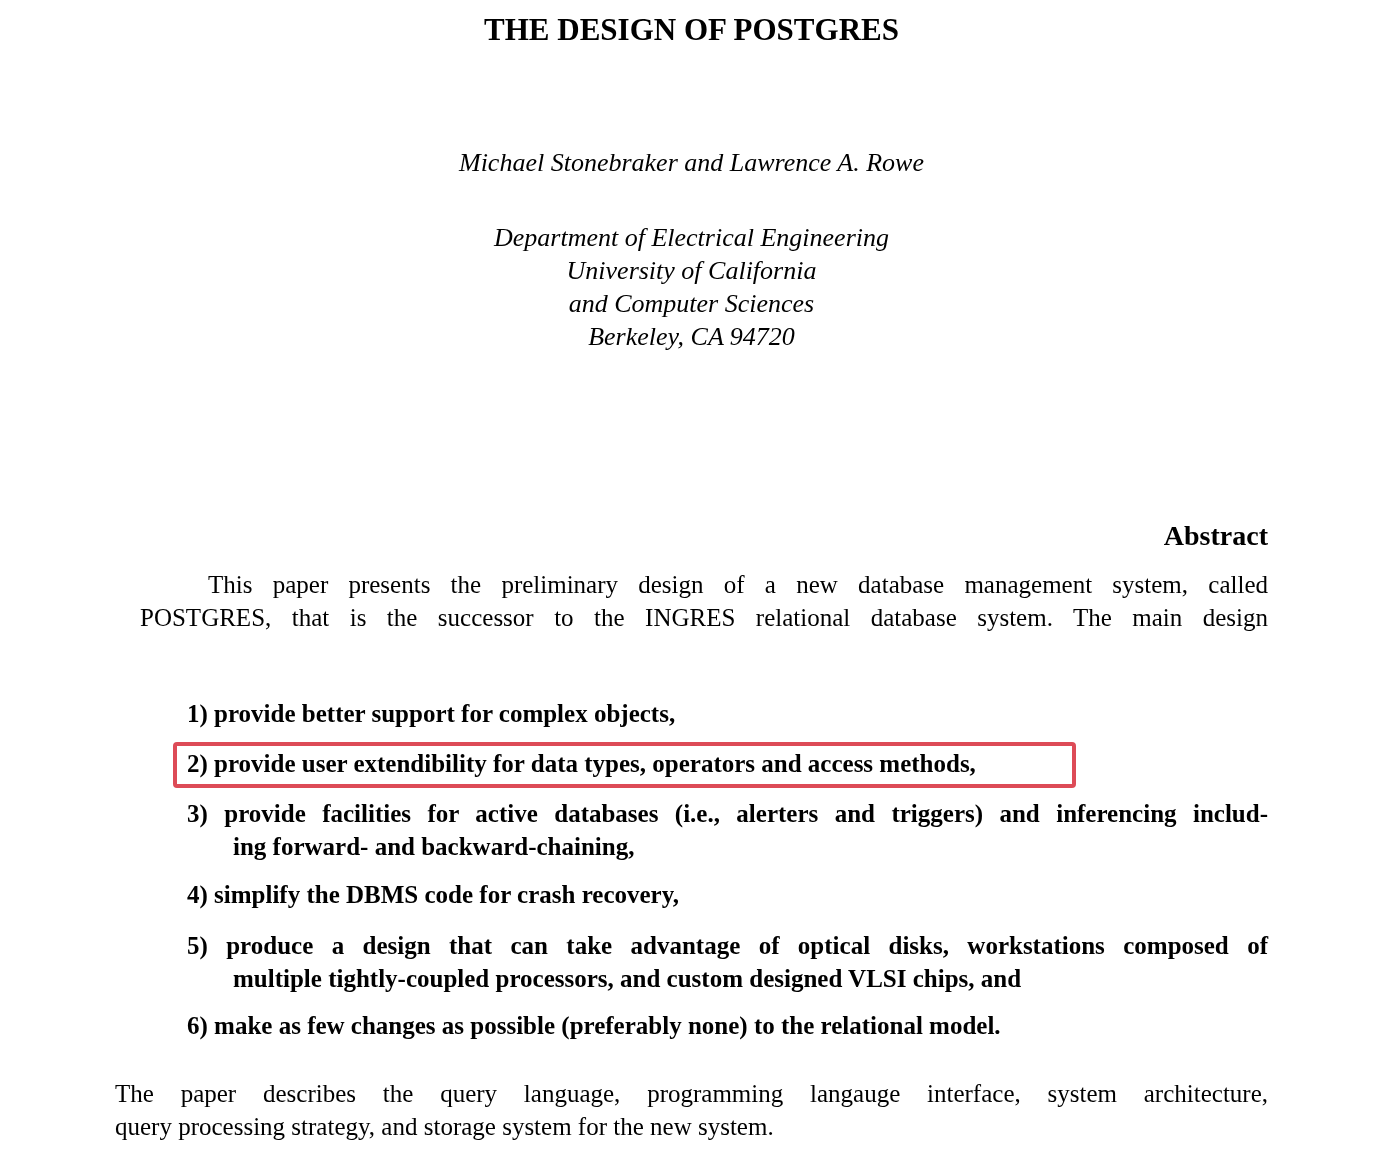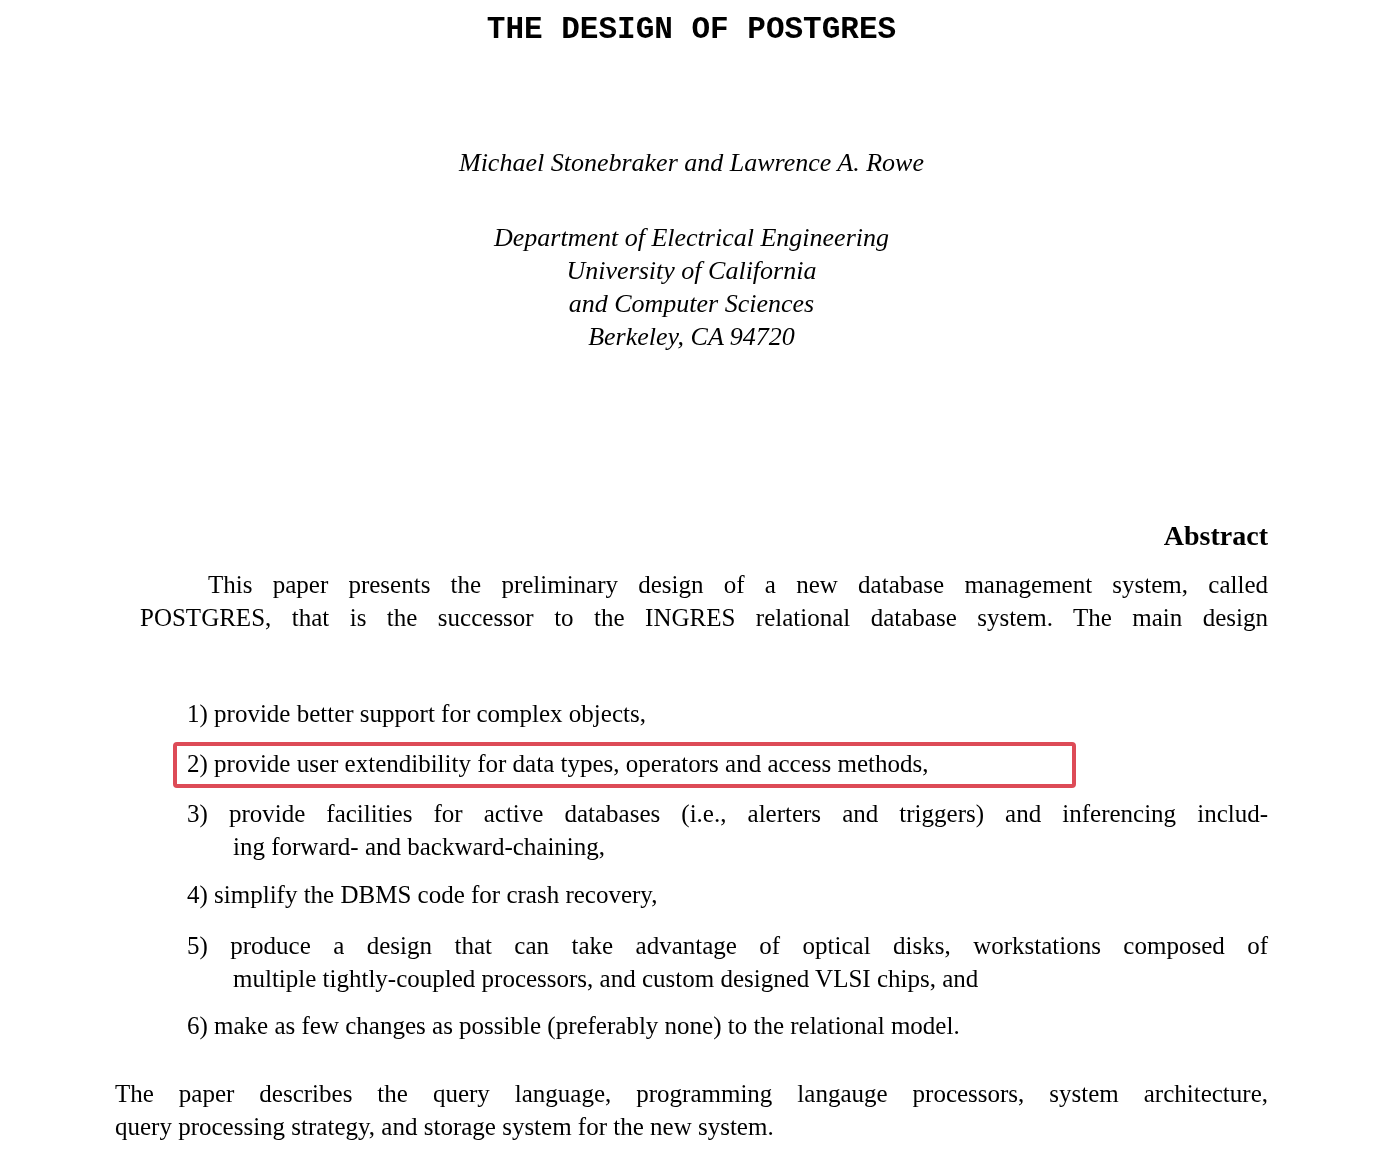--- a/index.html
+++ b/index.html
@@ -28,21 +28,20 @@
     left: 0;
     right: 0;
   }
   .doc-title {
     top: 11px;
     font-size: 31px;
     font-weight: bold;
     text-align: center;
     line-height: 38px;
     margin: 0;
-    font-family: Liberation Mono, monospace;
   }
   .authors {
     top: 146px;
     font-size: 26px;
     font-style: italic;
     text-align: center;
     line-height: 33px;
   }
   .affiliation {
     top: 221px;
@@ -65,21 +64,21 @@
   .abstract-para { top: 568px; margin-left: 25px; }
   .closing-para { top: 1077px; }
   .jline {            
     text-align: justify;
     text-align-last: justify;
   }
   .lline {            
     text-align: left;
   }
   .indent-first { padding-left: 68px; }
-  .goal { position: absolute; left: 0; right: 0; }
+  .goal { position: absolute; left: 0; right: 0; font-weight: bold; }
   .goal-1 { top: 697px; }
   .goal-2 { top: 747px; }
   .goal-3 { top: 797px; }
   .goal-4 { top: 878px; }
   .goal-5 { top: 929px; }
   .goal-6 { top: 1009px; }
   .g-first { padding-left: 72px; }   
   .g-cont  { padding-left: 118px; }  
   .highlight-box {
     position: absolute;
@@ -137,20 +136,20 @@
     <div class="goal body-text goal-5">
       <div class="jline g-first">5) produce a design that can take advantage of optical disks, workstations composed of</div>
       <div class="lline g-cont">multiple tightly-coupled processors, and custom designed VLSI chips, and</div>
     </div>
 
     <div class="goal body-text goal-6">
       <div class="lline g-first">6) make as few changes as possible (preferably none) to the relational model.</div>
     </div>
 
     <div class="block body-text closing-para">
-      <div class="jline">The paper describes the query language, programming langauge processors, system architecture,</div>
+      <div class="jline">The paper describes the query language, programming langauge interface, system architecture,</div>
       <div class="lline">query processing strategy, and storage system for the new system.</div>
     </div>
 
   </div>
 
   <div class="highlight-box" style="border-color: rgb(221, 75, 87);"></div>
 </div>
 
 </body></html>

